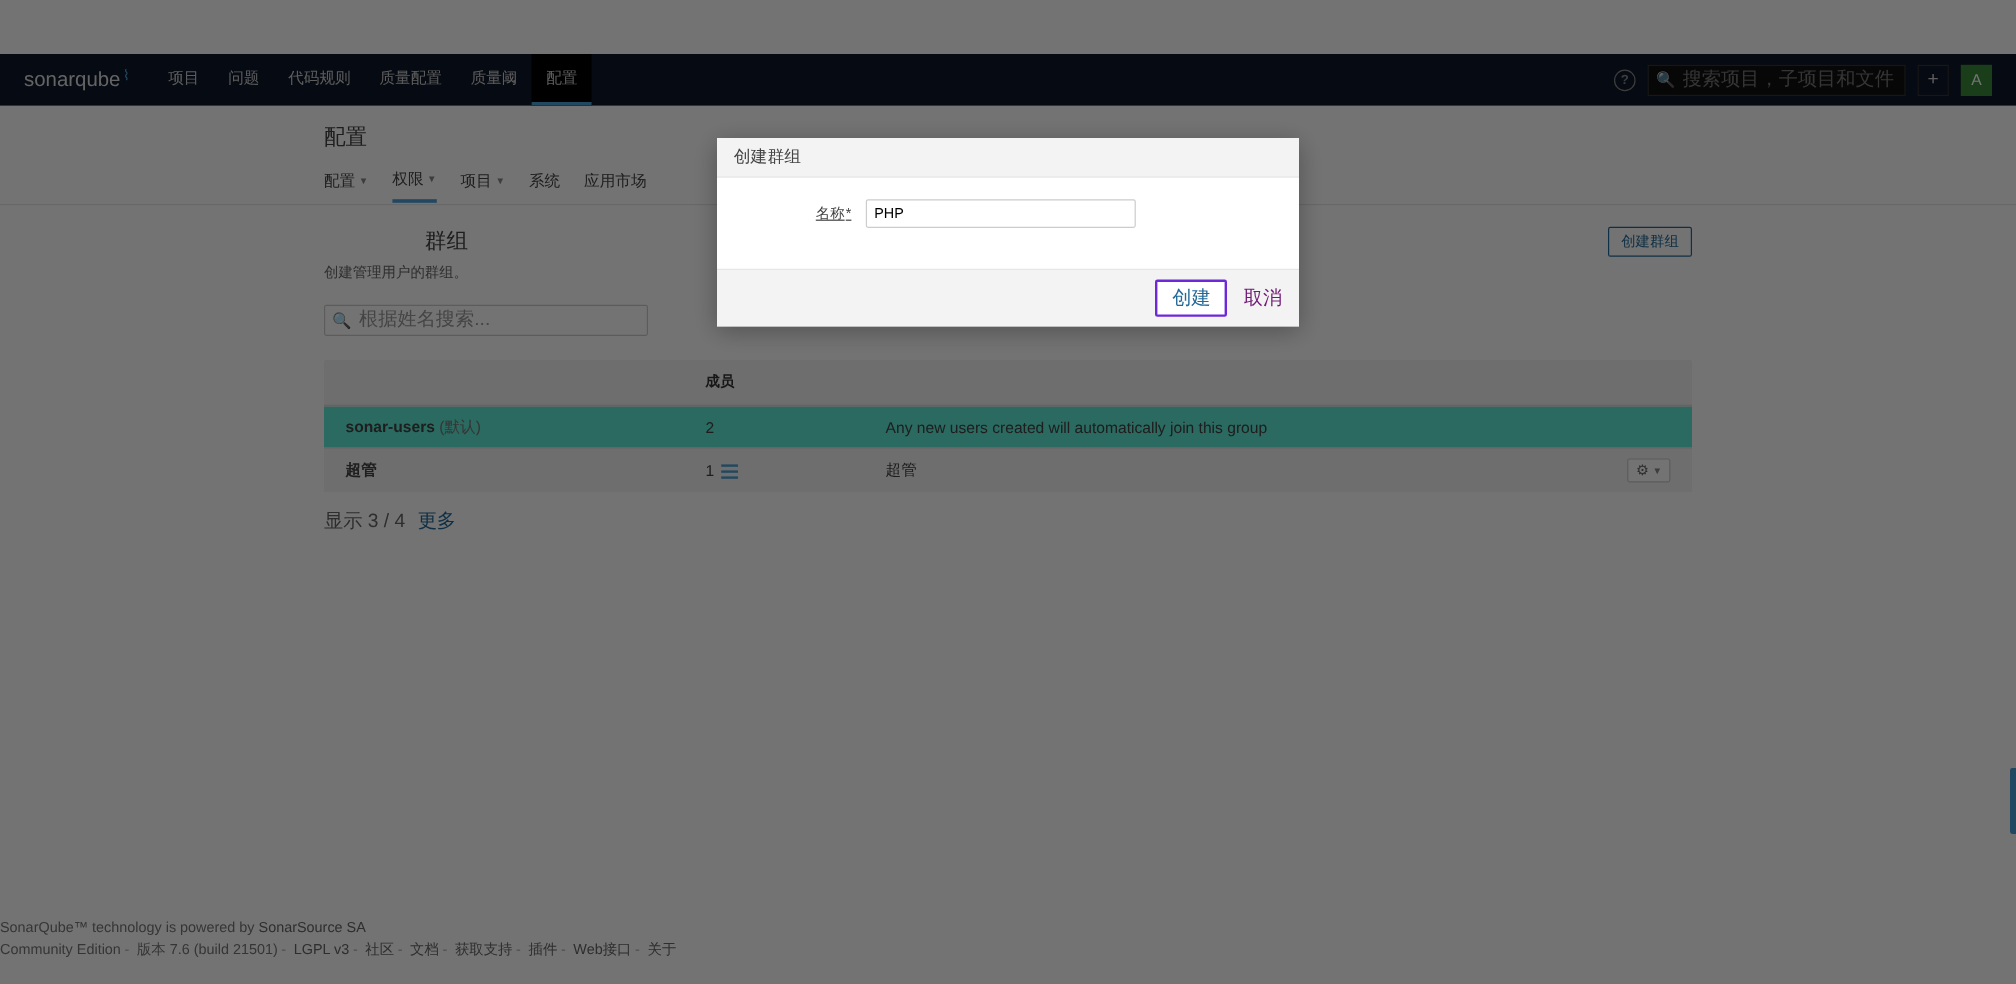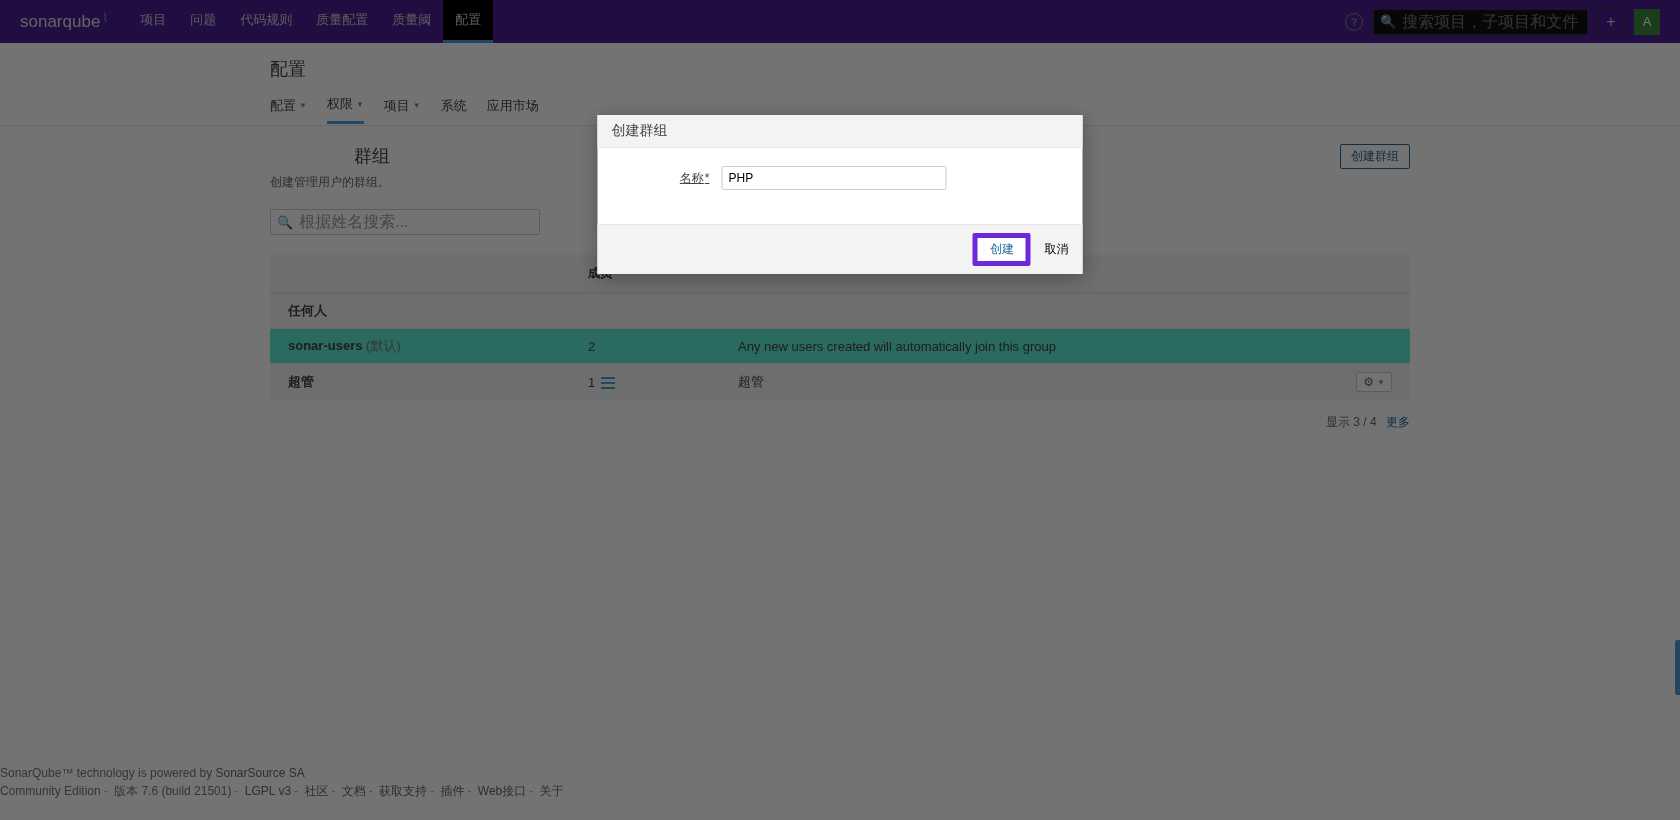--- a/index.html
+++ b/index.html
@@ -1,20 +1,20 @@
 <!DOCTYPE html>
 <html><head>
 <meta charset="utf-8">
 <style>
 * { box-sizing: border-box; margin: 0; padding: 0; }
 body { font-family: -apple-system, BlinkMacSystemFont, "Segoe UI", Helvetica, Arial, sans-serif; font-size: 13px; color: #444; background: #fff; }
 a { text-decoration: none; color: #236a97; cursor: pointer; }
 
 
-.topnav { background: #4c1d95; height: 43px; display: flex; align-items: center; padding: 0 20px; color: #ccc; position: relative; }
+.topnav { background: #0f172a; height: 43px; display: flex; align-items: center; padding: 0 20px; color: #ccc; position: relative; margin-top: 45px; }
 .logo { color: #ddd; font-size: 17px; font-weight: 400; display: flex; align-items: center; margin-right: 20px; }
 .logo .wave { font-size: 12px; color: #4b9fd5; margin-left: 2px; position: relative; top: -4px; }
 .topnav-menu { display: flex; height: 100%; align-items: stretch; }
 .topnav-item { display: flex; align-items: center; padding: 0 12px; color: #ccc; cursor: pointer; border-bottom: 3px solid transparent; }
 .topnav-item.active { border-bottom-color: #4b9fd5; background: #000; }
 .topnav-right { margin-left: auto; display: flex; align-items: center; gap: 10px; }
 .help-icon { width: 18px; height: 18px; border: 1.5px solid #888; border-radius: 50%; display: flex; align-items: center; justify-content: center; color: #888; font-size: 11px; font-weight: bold; cursor: pointer; }
 .search-box { display: flex; align-items: center; background: #111; border: 1px solid #333; height: 26px; width: 215px; padding: 0 6px; }
 .search-box .mag { color: #777; margin-right: 6px; font-size: 13px; }
 .search-box input { background: transparent; border: none; color: #ccc; outline: none; flex: 1; font-size: 16px; }
@@ -52,42 +52,42 @@
 .table-row { display: flex; padding: 8px 18px; align-items: center; border-top: 1px solid #e6e6e6; background: #5eead4; }
 .table-row:first-of-type { border-top: none; }
 .table-row.alt { background: #f3f3f3; }
 .strong { font-weight: 600; }
 .muted { color: #777; }
 .members-icon { display:inline-block; width:14px; height:12px; border-top:2px solid #4b9fd5; border-bottom:2px solid #4b9fd5; position:relative; margin-left:6px; vertical-align:middle; cursor:pointer; }
 .members-icon::after { content:""; position:absolute; top:3px; left:0; right:0; border-top:2px solid #4b9fd5; }
 .gear-btn { border: 1px solid #ccc; background: #fff; padding: 2px 6px; border-radius: 2px; cursor: pointer; color: #666; display: inline-flex; align-items: center; gap: 3px; }
 .gear { font-size: 12px; }
 
-.table-footer { text-align: right; padding: 14px 0 30px; color: #666; font-size: 12px; }
+.table-footer { text-align: left; padding: 14px 0 30px; color: #666; font-size: 16px; }
 .table-footer a { margin-left: 6px; }
 
 
 .page-footer { position: fixed; bottom: 20px; left: 0; right: 0; text-align: left; color: #777; font-size: 12px; line-height: 1.5; }
 .page-footer a { color: #666; }
 .page-footer .sep { margin: 0 3px; color: #aaa; }
 
 
 .overlay { position: fixed; inset: 0; background: rgba(0,0,0,0.55); }
 .modal { position: fixed; left: 50%; top: 115px; transform: translateX(-50%); width: 485px; background: #fff; box-shadow: 0 4px 20px rgba(0,0,0,0.3); }
 .modal-header { background: #f3f3f3; padding: 7px 14px; font-size: 14px; border-bottom: 1px solid #e6e6e6; }
 .modal-body { padding: 18px 14px 20px; }
 .form-row { display: flex; align-items: flex-start; margin-bottom: 14px; text-decoration: underline; }
 .form-label { width: 110px; text-align: right; padding-right: 12px; padding-top: 4px; font-size: 12px; color: #444; }
 .form-label .req { margin-left: 1px; }
 .form-field { flex: 0 0 225px; }
 .form-field input[type=text] { width: 225px; height: 24px; border: 1px solid #ccc; padding: 0 6px; font-size: 12px; border-radius: 2px; }
 .form-field textarea { width: 225px; height: 38px; border: 1px solid #4b9fd5; outline: 1px solid #4b9fd5; padding: 4px 6px; font-size: 12px; border-radius: 2px; font-family: inherit; resize: both; }
 .modal-footer { background: #f3f3f3; padding: 8px 14px; text-align: right; border-top: 1px solid #e6e6e6; }
-.btn-primary { border: 5px solid #6d28d9; background: #fff; color: #236a97; padding: 3px 12px; font-size: 12px; border-radius: 2px; cursor: pointer; margin-right: 10px; }
-.btn-link { color: #000000; font-size: 12px; cursor: pointer; }
+.btn-primary { border: 2px solid #6d28d9; background: #fff; color: #236a97; padding: 3px 12px; font-size: 16px; border-radius: 2px; cursor: pointer; margin-right: 10px; }
+.btn-link { color: #701a75; font-size: 16px; cursor: pointer; }
 
 .side-stub { position: fixed; right: 0; top: 640px; width: 5px; height: 55px; background: #4b9fd5; border-radius: 2px 0 0 2px; }
 </style>
 </head>
 <body>
 
 <div class="topnav">
   <div class="logo">
     <span>sonarqube</span>
       <span class="wave">⌇</span>
@@ -163,26 +163,20 @@
 
   <div class="search-input-wrap">
     <span class="mag">🔍</span>
     <input type="text" placeholder="根据姓名搜索..." style="">
   </div>
 
   <div class="table-area">
     <div class="table-header">
       <div class="col-name"></div>
       <div class="col-members">成员</div>
-      <div class="col-desc"></div>
-      <div class="col-act"></div>
-    </div>
-    <div class="table-row alt">
-      <div class="col-name strong">任何人</div>
-      <div class="col-members"></div>
       <div class="col-desc"></div>
       <div class="col-act"></div>
     </div>
     <div class="table-row">
       <div class="col-name"><span class="strong">sonar-users</span> <span class="muted">(默认)</span></div>
       <div class="col-members">2</div>
       <div class="col-desc">Any new users created will automatically join this group</div>
       <div class="col-act"></div>
     </div>
     <div class="table-row alt">

